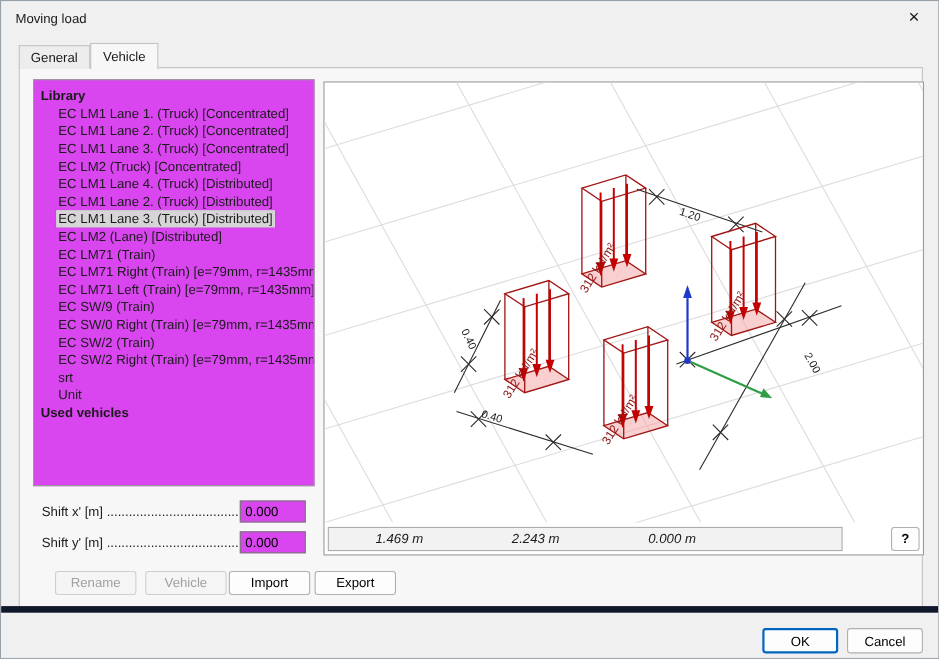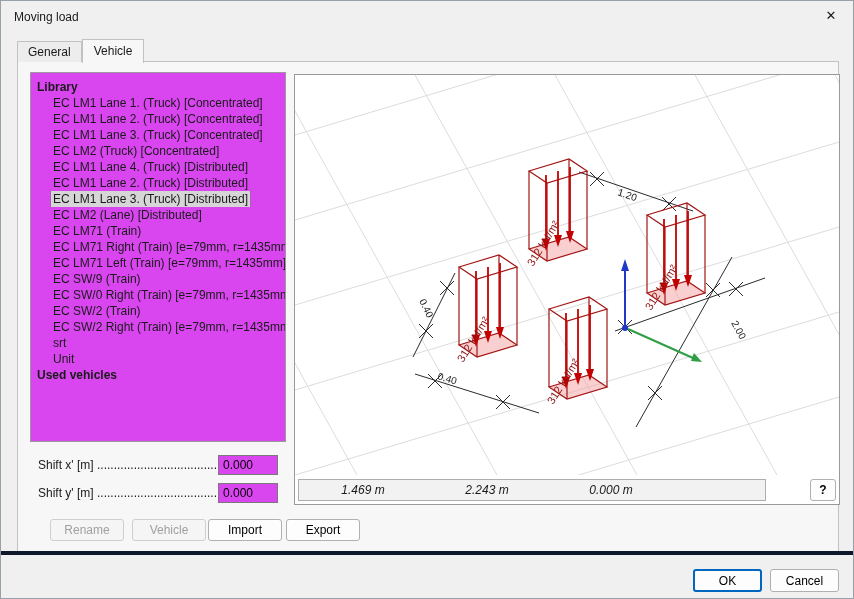--- a/index.html
+++ b/index.html
@@ -57,21 +57,21 @@
   
   .vpanel { position:absolute; left:276px; top:12px; width:546px; height:431px;
             border:1px solid #9a9a9a; background:#fff; }
   .vpanel svg { display:block; }
   .statusrow { position:absolute; left:3px; right:3px; bottom:3px; height:22px; display:flex; }
   .statusbar { flex:0 0 468px; border:1px solid #adadad; background:#f2f2f2;
                display:flex; align-items:center; }
   .statusbar span { display:inline-block; width:120px; margin-left:4px; text-align:center; font-size:12px;font-style:italic; }
   .help-btn { margin-left:auto; width:26px; height:22px; font-weight:bold; }
   
-  .footer { position:absolute; left:0; right:0; bottom:0; height:47px; border-top:4px solid #0f172a; background:#f0f0f0; }
+  .footer { position:absolute; left:0; right:0; bottom:0; height:47px; border-top:6px solid #0f172a; background:#f0f0f0; }
   .b-ok { position:absolute; right:91px; top:14px; width:69px; height:23px;
           border:2px solid #0067c0; }
   .b-cancel { position:absolute; right:14px; top:14px; width:69px; height:23px; }
   text { font-family:"Liberation Sans", sans-serif; }
   .dimtext { font-size:10px; fill:#1a1a1a; }
   .loadtext { font-size:11px; fill:#8b1212; }
 </style>
 </head>
 <body>
 

